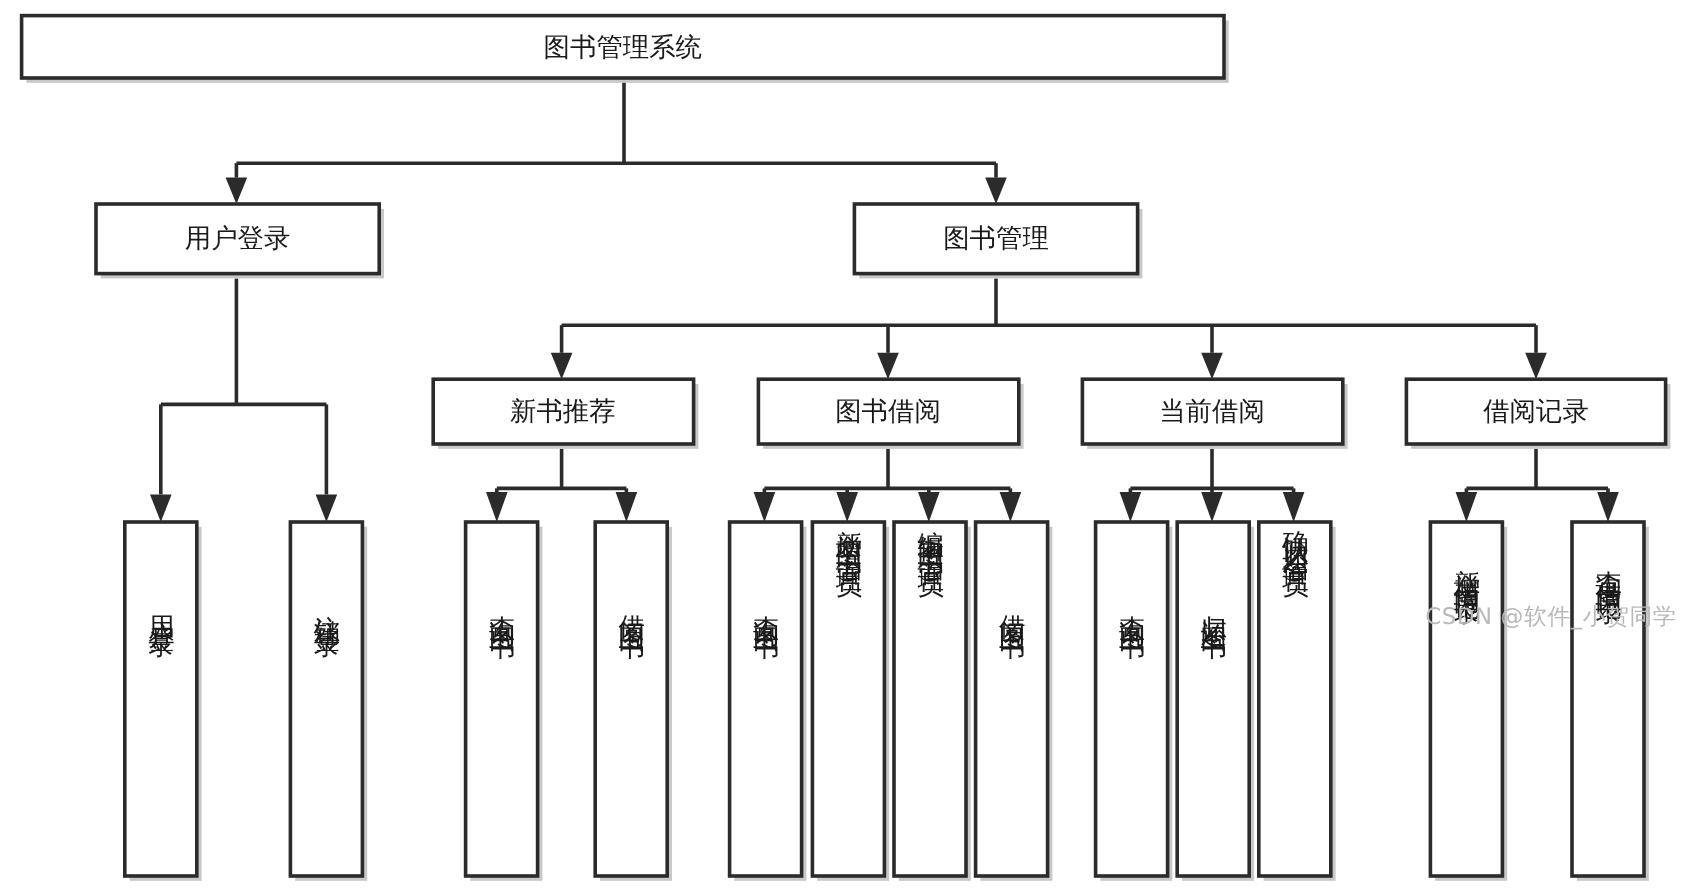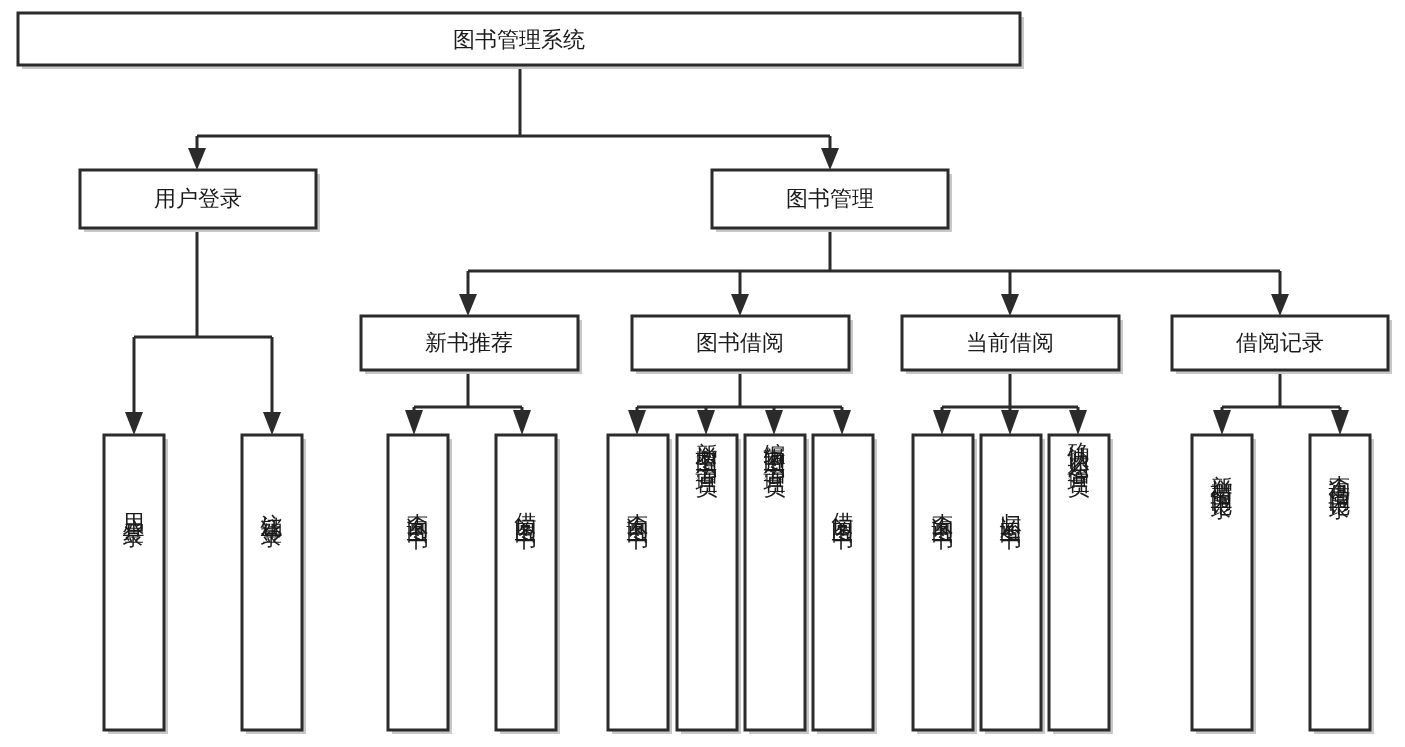--- a/index.html
+++ b/index.html
@@ -248,13 +248,14 @@
       <text class="node-label-v" x="1222" y="472" text-anchor="middle">新增借阅记录</text>
     </g>
     <g>
       <rect class="node-shadow" x="1314" y="439" width="60" height="295"></rect>
       <rect class="node-box" x="1310" y="435" width="60" height="295"></rect>
       <text class="node-label-v" x="1340" y="472" text-anchor="middle">查询借阅记录</text>
     </g>
 
   </svg>
 
+  <div class="watermark">CSDN @软件_小贺同学</div>
 </div>
 
 </body></html>

